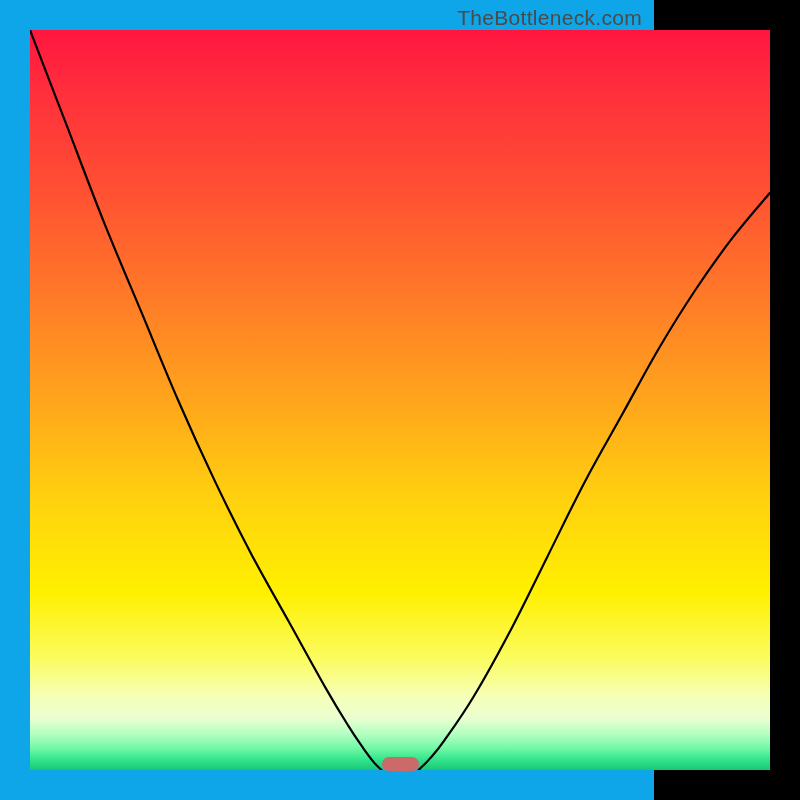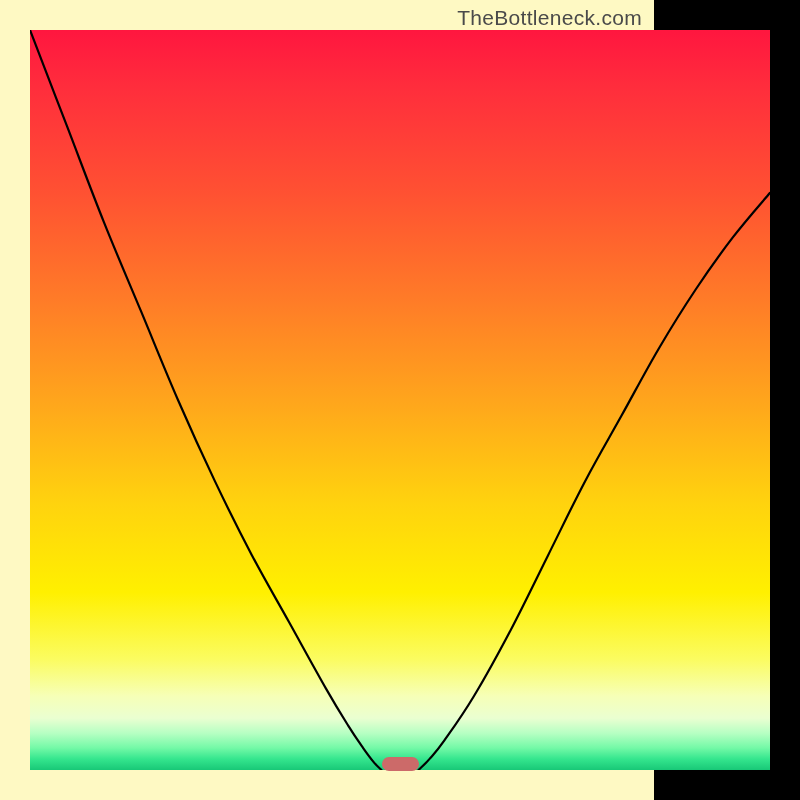--- a/index.html
+++ b/index.html
@@ -8,21 +8,21 @@
     width: 800px;
     height: 800px;
     overflow: hidden;
     background: #000;
     font-family: Arial, Helvetica, sans-serif;
   }
   .frame {
     position: relative;
     width: 654px;
     height: 800px;
-    background: #fef9c3;
+    background: #0ea5e9;
   }
   .plot {
     position: absolute;
     left: 30px;
     top: 30px;
     width: 740px;
     height: 740px;
     
     background: linear-gradient(
       to bottom,

